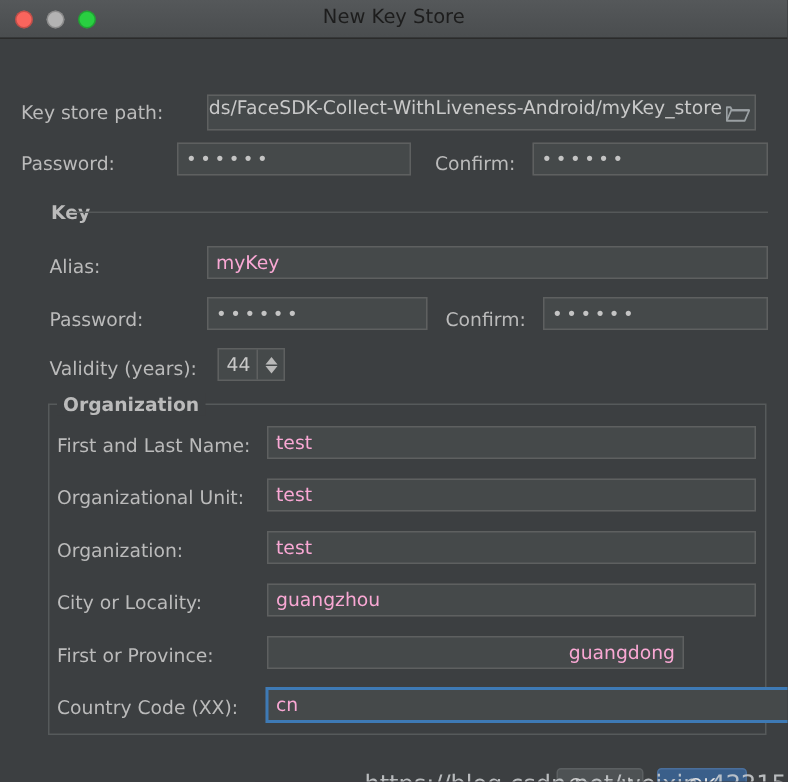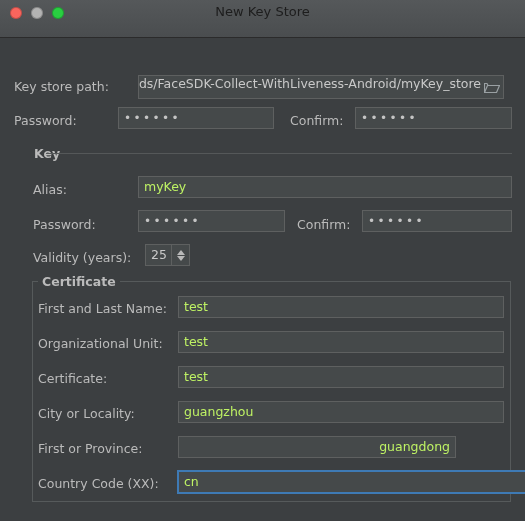--- a/index.html
+++ b/index.html
@@ -17,21 +17,21 @@
     position: relative;
     width: 525px;
     height: 521px;
     background: #3c3f41;
     box-sizing: border-box;
   }
 
   
   #titlebar {
     position: relative;
-    height: 38px;
+    height: 26px;
     background: linear-gradient(#55585a, #4a4d4f);
     border-bottom: 1px solid #2b2b2b;
     box-sizing: border-box;
   }
   .traffic {
     position: absolute;
     top: 7px;
     width: 12px;
     height: 12px;
     border-radius: 50%;
@@ -61,21 +61,21 @@
     color: #bbbbbb;
     white-space: nowrap;
     line-height: 14px;
   }
 
   .field {
     position: absolute;
     box-sizing: border-box;
     background: #45494a;
     border: 1px solid #5e6060;
-    color: #bef264;
+    color: #f9a8d4;
     font-size: 12.5px;
     font-family: "DejaVu Sans", "Liberation Sans", sans-serif;
     padding: 0 5px;
     line-height: 20px;
     height: 22px;
     white-space: nowrap;
     overflow: hidden;
     outline: none;
   }
   .field.focused {
@@ -268,37 +268,37 @@
     <div class="field" style="left:138px; top:138px; width:374px;">myKey</div>
 
     <div class="label" style="left:33px; top:180px;">Password:</div>
     <div class="field pw" style="left:138px; top:172px; width:147px;">••••••</div>
 
     <div class="label" style="left:297px; top:180px;">Confirm:</div>
     <div class="field pw" style="left:362px; top:172px; width:150px;">••••••</div>
 
     <div class="label" style="left:33px; top:213px;">Validity (years):</div>
     <div id="validity-spinner">
-      <div id="validity-value">25</div>
+      <div id="validity-value">44</div>
       <div id="validity-arrows">
         <div class="tri tri-up"></div>
         <div class="tri tri-down"></div>
       </div>
     </div>
 
     <div id="cert-group"></div>
-    <div id="cert-legend">Certificate</div>
+    <div id="cert-legend">Organization</div>
 
     <div class="label" style="left:38px; top:264px;">First and Last Name:</div>
     <div class="field" style="left:178px; top:258px; width:326px;">test</div>
 
     <div class="label" style="left:38px; top:299px;">Organizational Unit:</div>
     <div class="field" style="left:178px; top:293px; width:326px;">test</div>
 
-    <div class="label" style="left:38px; top:334px;">Certificate:</div>
+    <div class="label" style="left:38px; top:334px;">Organization:</div>
     <div class="field" style="left:178px; top:328px; width:326px;">test</div>
 
     <div class="label" style="left:38px; top:369px;">City or Locality:</div>
     <div class="field" style="left:178px; top:363px; width:326px;">guangzhou</div>
 
     <div class="label" style="left:38px; top:404px;">First or Province:</div>
     <div class="field" style="left:178px; top:398px; width:278px;text-align:right;">guangdong</div>
 
     <div class="label" style="left:38px; top:439px;">Country Code (XX):</div>
     <div class="field focused" style="left:177px; top:432px; width:380px; height:24px; line-height:20px;">cn</div>

